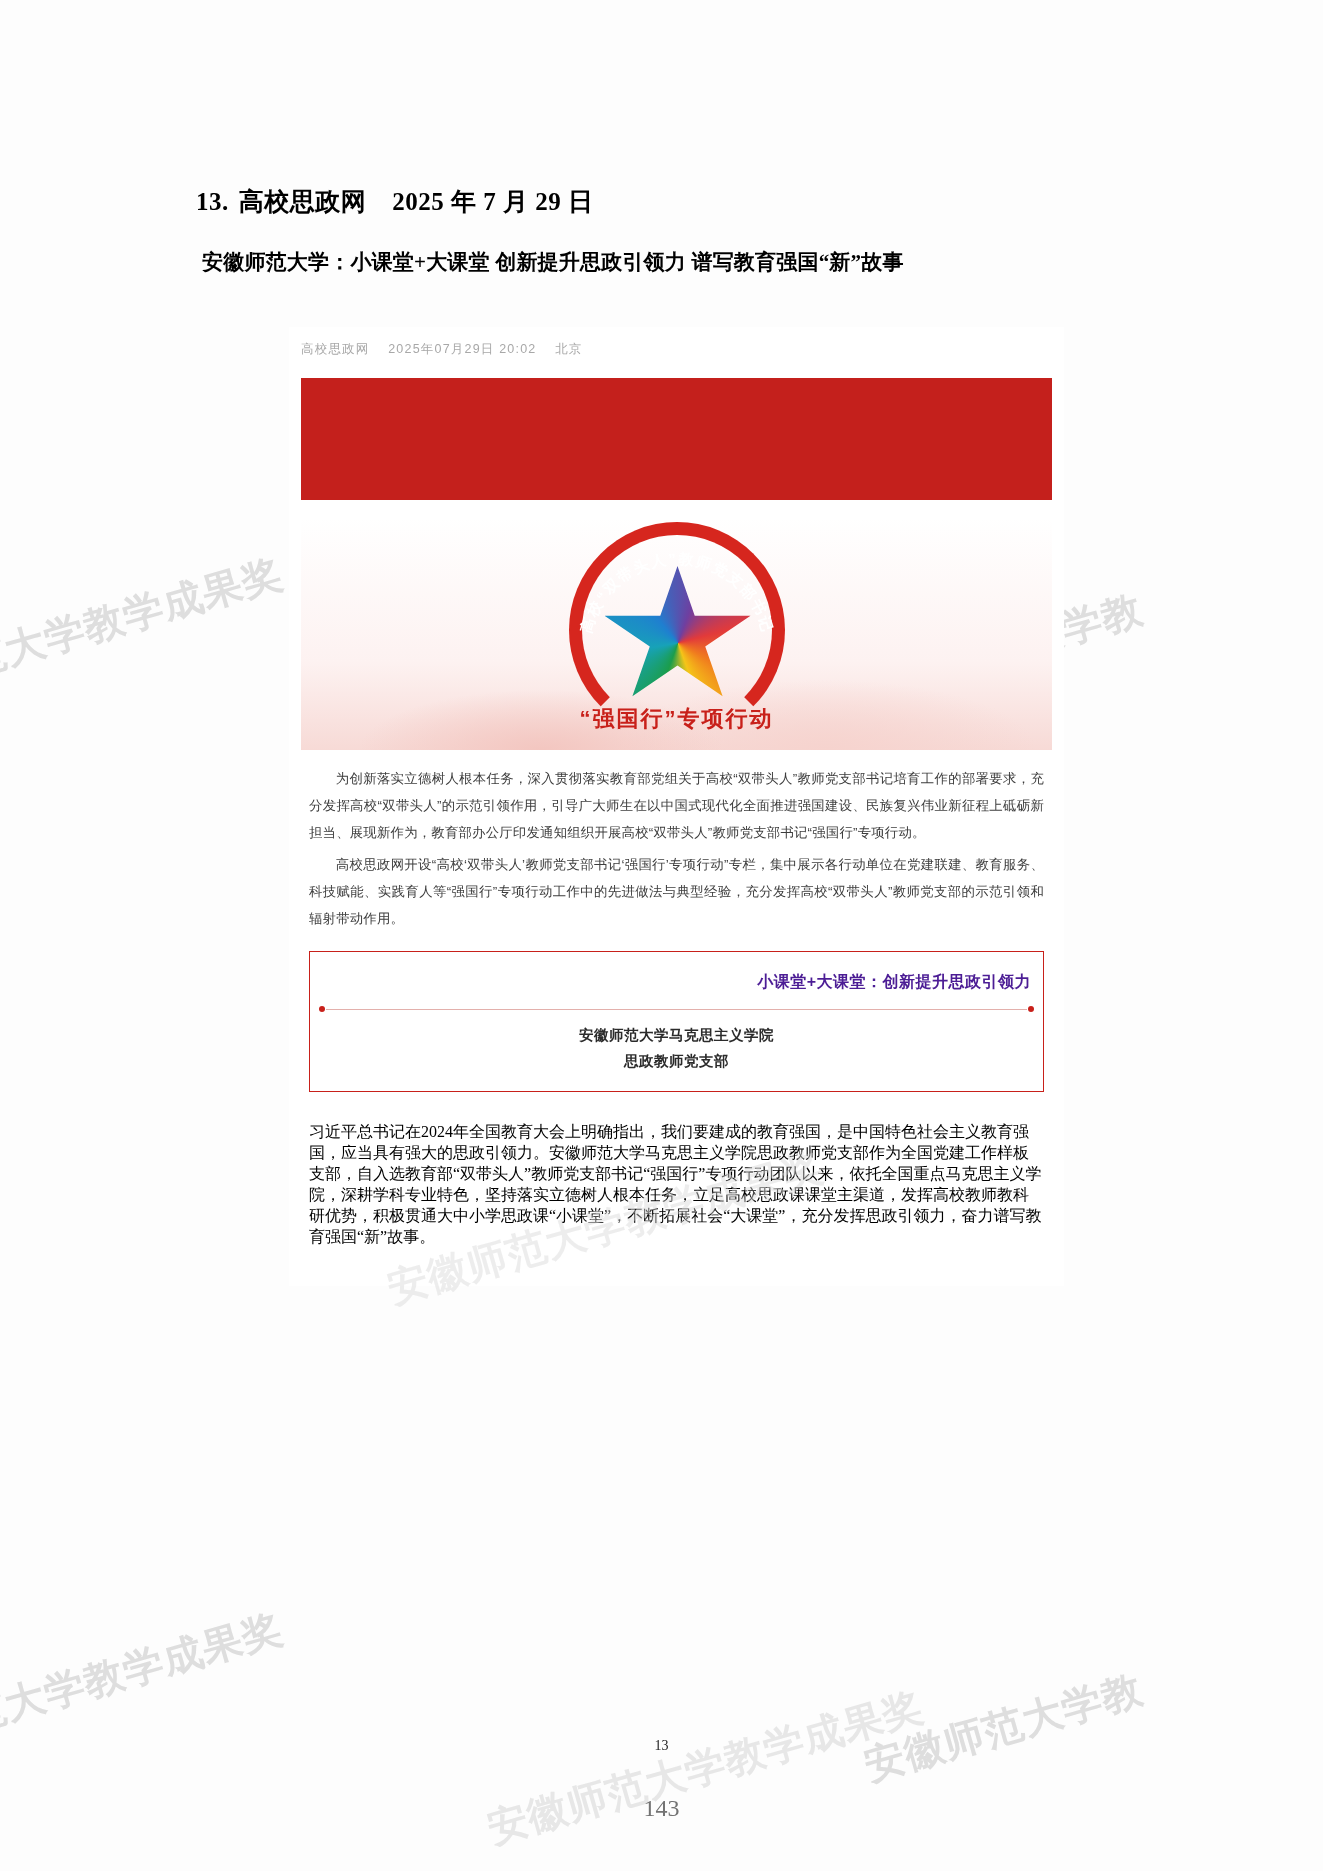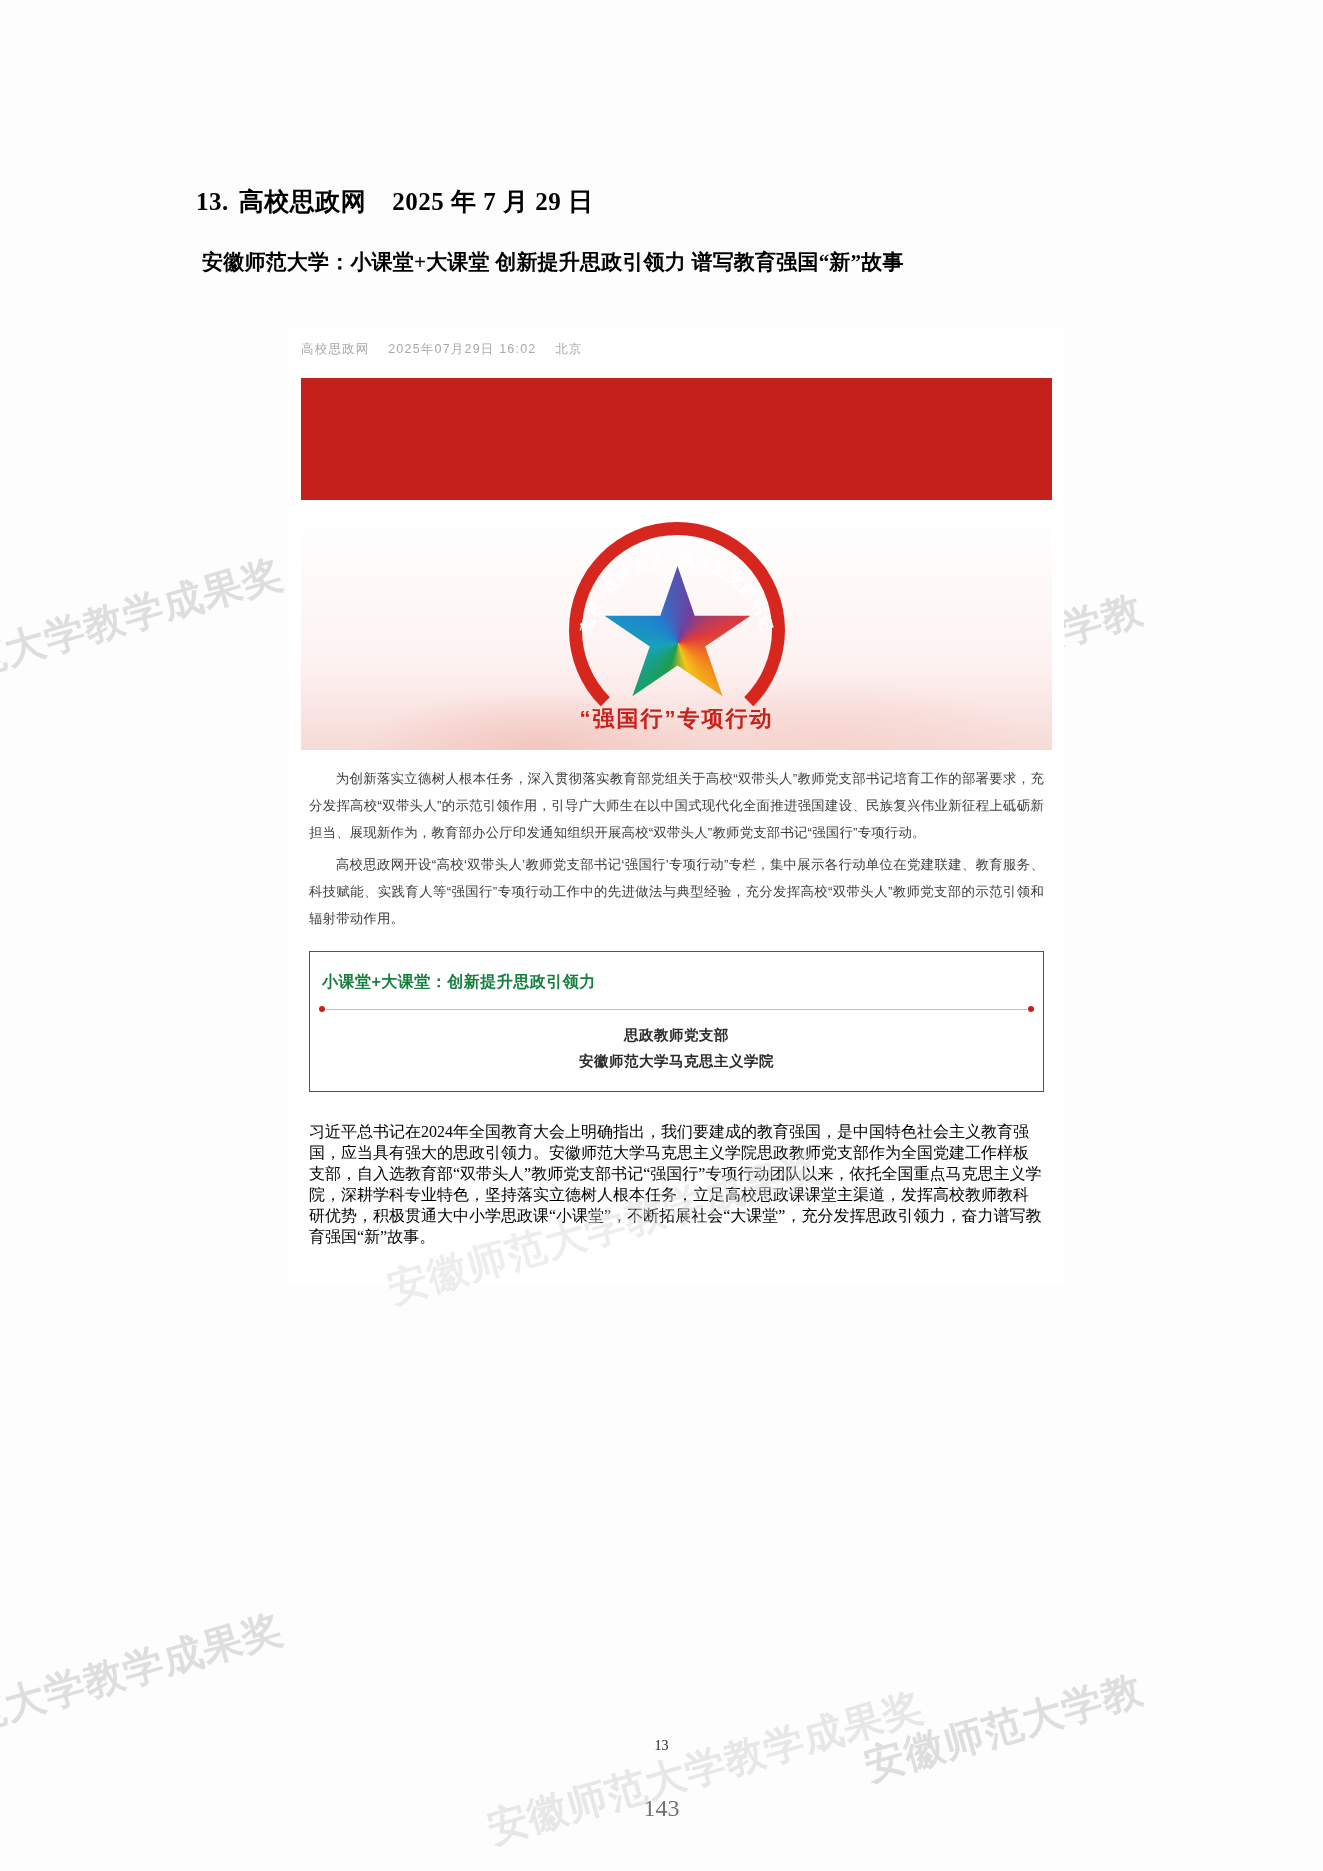--- a/index.html
+++ b/index.html
@@ -232,25 +232,25 @@
 
   
   .red-box {
     margin: 18px 20px 0 20px;
     border: 1.5px solid #c8201a;
     padding: 16px 12px 16px 12px;
     position: relative;
     background: #fff;
   }
   .red-box .rb-title {
-    text-align: left;
+    text-align: right;
     font-family: "Liberation Sans", sans-serif;
     font-size: 16px;
     font-weight: 700;
-    color: #15803d;
+    color: #4c1d95;
     line-height: 1.8;
     letter-spacing: .5px;
   }
   .red-box .rb-divider {
     margin: 12px 4px 12px 4px;
     height: 1px;
     background: #e3b0ac;
     position: relative;
   }
   .red-box .rb-divider::before,
@@ -312,21 +312,21 @@
     <span class="num">13.</span><span>高校思政网</span><span class="gap"></span><span>2025 年 7 月 29 日</span>
   </div>
 
   <div class="doc-subheading">安徽师范大学：小课堂+大课堂 创新提升思政引领力 谱写教育强国“新”故事</div>
 
   <div class="article">
 
 
     <div class="art-meta">
       <span>高校思政网</span>
-      <span>2025年07月29日 16:02</span>
+      <span>2025年07月29日 20:02</span>
       <span>北京</span>
     </div>
 
     <div class="art-banner"></div>
 
 
     <div class="emblem-wrap">
       <div class="emblem-mountain"></div>
       <div class="emblem">
         <div class="ring"></div>
@@ -347,22 +347,22 @@
     </div>
 
     <div class="art-body">
       <p>为创新落实立德树人根本任务，深入贯彻落实教育部党组关于高校“双带头人”教师党支部书记培育工作的部署要求，充分发挥高校“双带头人”的示范引领作用，引导广大师生在以中国式现代化全面推进强国建设、民族复兴伟业新征程上砥砺新担当、展现新作为，教育部办公厅印发通知组织开展高校“双带头人”教师党支部书记“强国行”专项行动。</p>
       <p>高校思政网开设“高校‘双带头人’教师党支部书记‘强国行’专项行动”专栏，集中展示各行动单位在党建联建、教育服务、科技赋能、实践育人等“强国行”专项行动工作中的先进做法与典型经验，充分发挥高校“双带头人”教师党支部的示范引领和辐射带动作用。</p>
     </div>
 
     <div class="red-box">
       <div class="rb-title">小课堂+大课堂：创新提升思政引领力</div>
       <div class="rb-divider"></div>
+      <div class="rb-sub">安徽师范大学马克思主义学院</div>
       <div class="rb-sub">思政教师党支部</div>
-      <div class="rb-sub">安徽师范大学马克思主义学院</div>
     </div>
 
     <div class="art-body2">
       <p>习近平总书记在2024年全国教育大会上明确指出，我们要建成的教育强国，是中国特色社会主义教育强国，应当具有强大的思政引领力。安徽师范大学马克思主义学院思政教师党支部作为全国党建工作样板支部，自入选教育部“双带头人”教师党支部书记“强国行”专项行动团队以来，依托全国重点马克思主义学院，深耕学科专业特色，坚持落实立德树人根本任务，立足高校思政课课堂主渠道，发挥高校教师教科研优势，积极贯通大中小学思政课“小课堂”，不断拓展社会“大课堂”，充分发挥思政引领力，奋力谱写教育强国“新”故事。</p>
     </div>
 
   </div>
 
   <div class="wm w7" style="top:1200px;">安徽师范大学教学成果奖</div>
 

